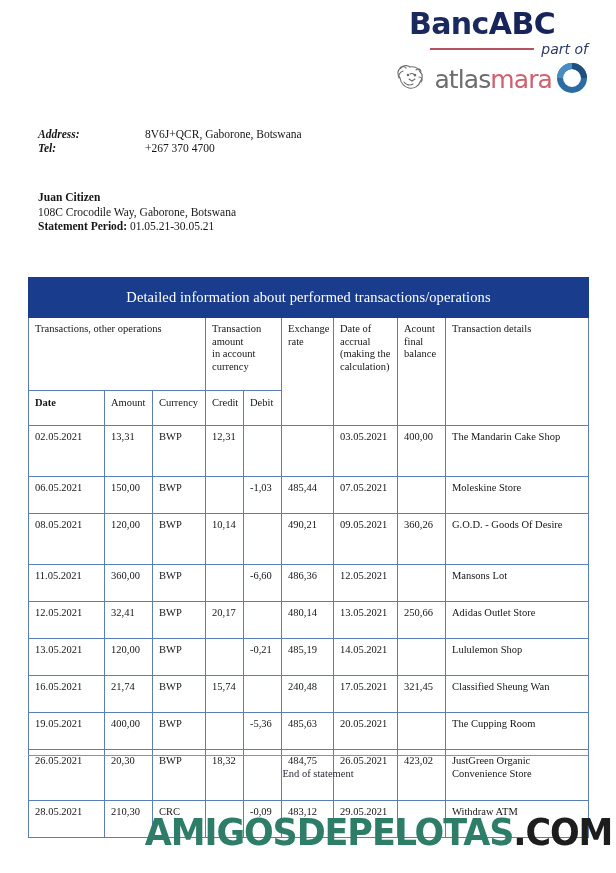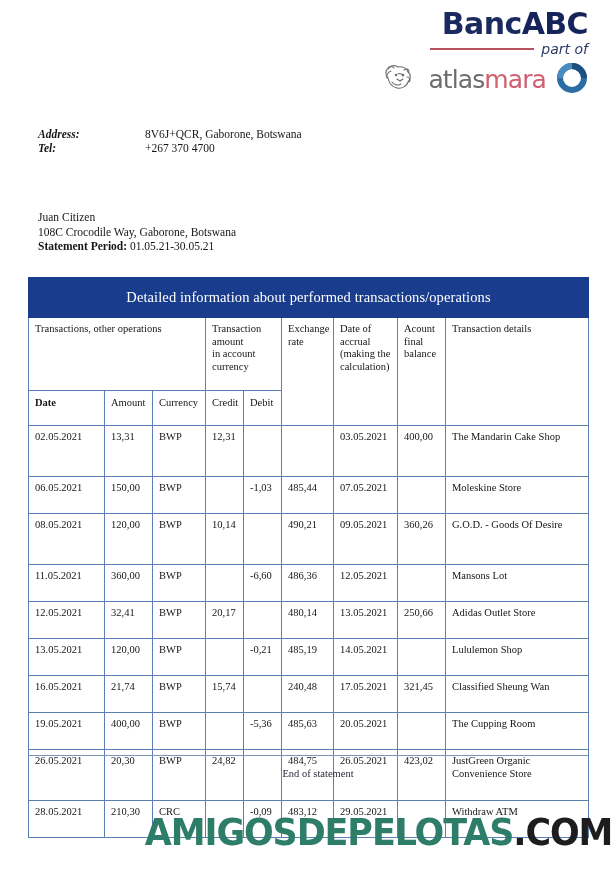--- a/index.html
+++ b/index.html
@@ -23,21 +23,21 @@
     top: 0;
     left: 0;
     width: 616px;
     height: 112px;
   }
   .logo-block {
     position: absolute;
     right: 28px;
     top: 8px;
     width: 212px;
-    text-align: right;
+    text-align: center;
   }
   .logo-bancabc {
     font-family: "DejaVu Sans", sans-serif;
     font-weight: bold;
     font-size: 30px;
     letter-spacing: -0.6px;
     color: #1b2a5e;
     line-height: 1.05;
     white-space: nowrap;
   }
@@ -61,21 +61,21 @@
     font-style: italic;
     font-size: 14px;
     color: #2b3a66;
     line-height: 1;
     white-space: nowrap;
   }
   .logo-atlas-row {
     display: flex;
     align-items: center;
     justify-content: flex-end;
-    gap: 10px;
+    gap: 4px;
     margin-top: 6px;
     height: 34px;
   }
   .lion-icon { flex: 0 0 auto; display: block; }
   .logo-atlasmara {
     font-family: "DejaVu Sans", sans-serif;
     font-size: 25px;
     letter-spacing: -0.9px;
     line-height: 1;
     white-space: nowrap;
@@ -102,21 +102,21 @@
   .addr-value { white-space: nowrap; margin-left: 44px; }
 
   
   .customer-block {
     position: absolute;
     left: 38px;
     top: 190px;
     font-size: 11.5px;
     line-height: 14.5px;
   }
-  .cust-name { font-weight: normal; margin-top: 20px; }
+  .cust-name { font-weight: bold; }
   .cust-addr { }
   .cust-period .period-label { font-weight: bold; }
 
   
   .statement-table-wrap {
     position: absolute;
     left: 28px;
     top: 277px;
     width: 560px;
   }
@@ -416,21 +416,21 @@
           <td>-5,36</td>
           <td>485,63</td>
           <td>20.05.2021</td>
           <td></td>
           <td>The Cupping Room</td>
         </tr>
         <tr class="data-row tall">
           <td class="date-cell">26.05.2021</td>
           <td>20,30</td>
           <td>BWP</td>
-          <td>24,82</td>
+          <td>18,32</td>
           <td></td>
           <td>484,75</td>
           <td>26.05.2021</td>
           <td>423,02</td>
           <td>JustGreen Organic Convenience Store</td>
         </tr>
         <tr class="data-row">
           <td class="date-cell">28.05.2021</td>
           <td>210,30</td>
           <td>CRC</td>

